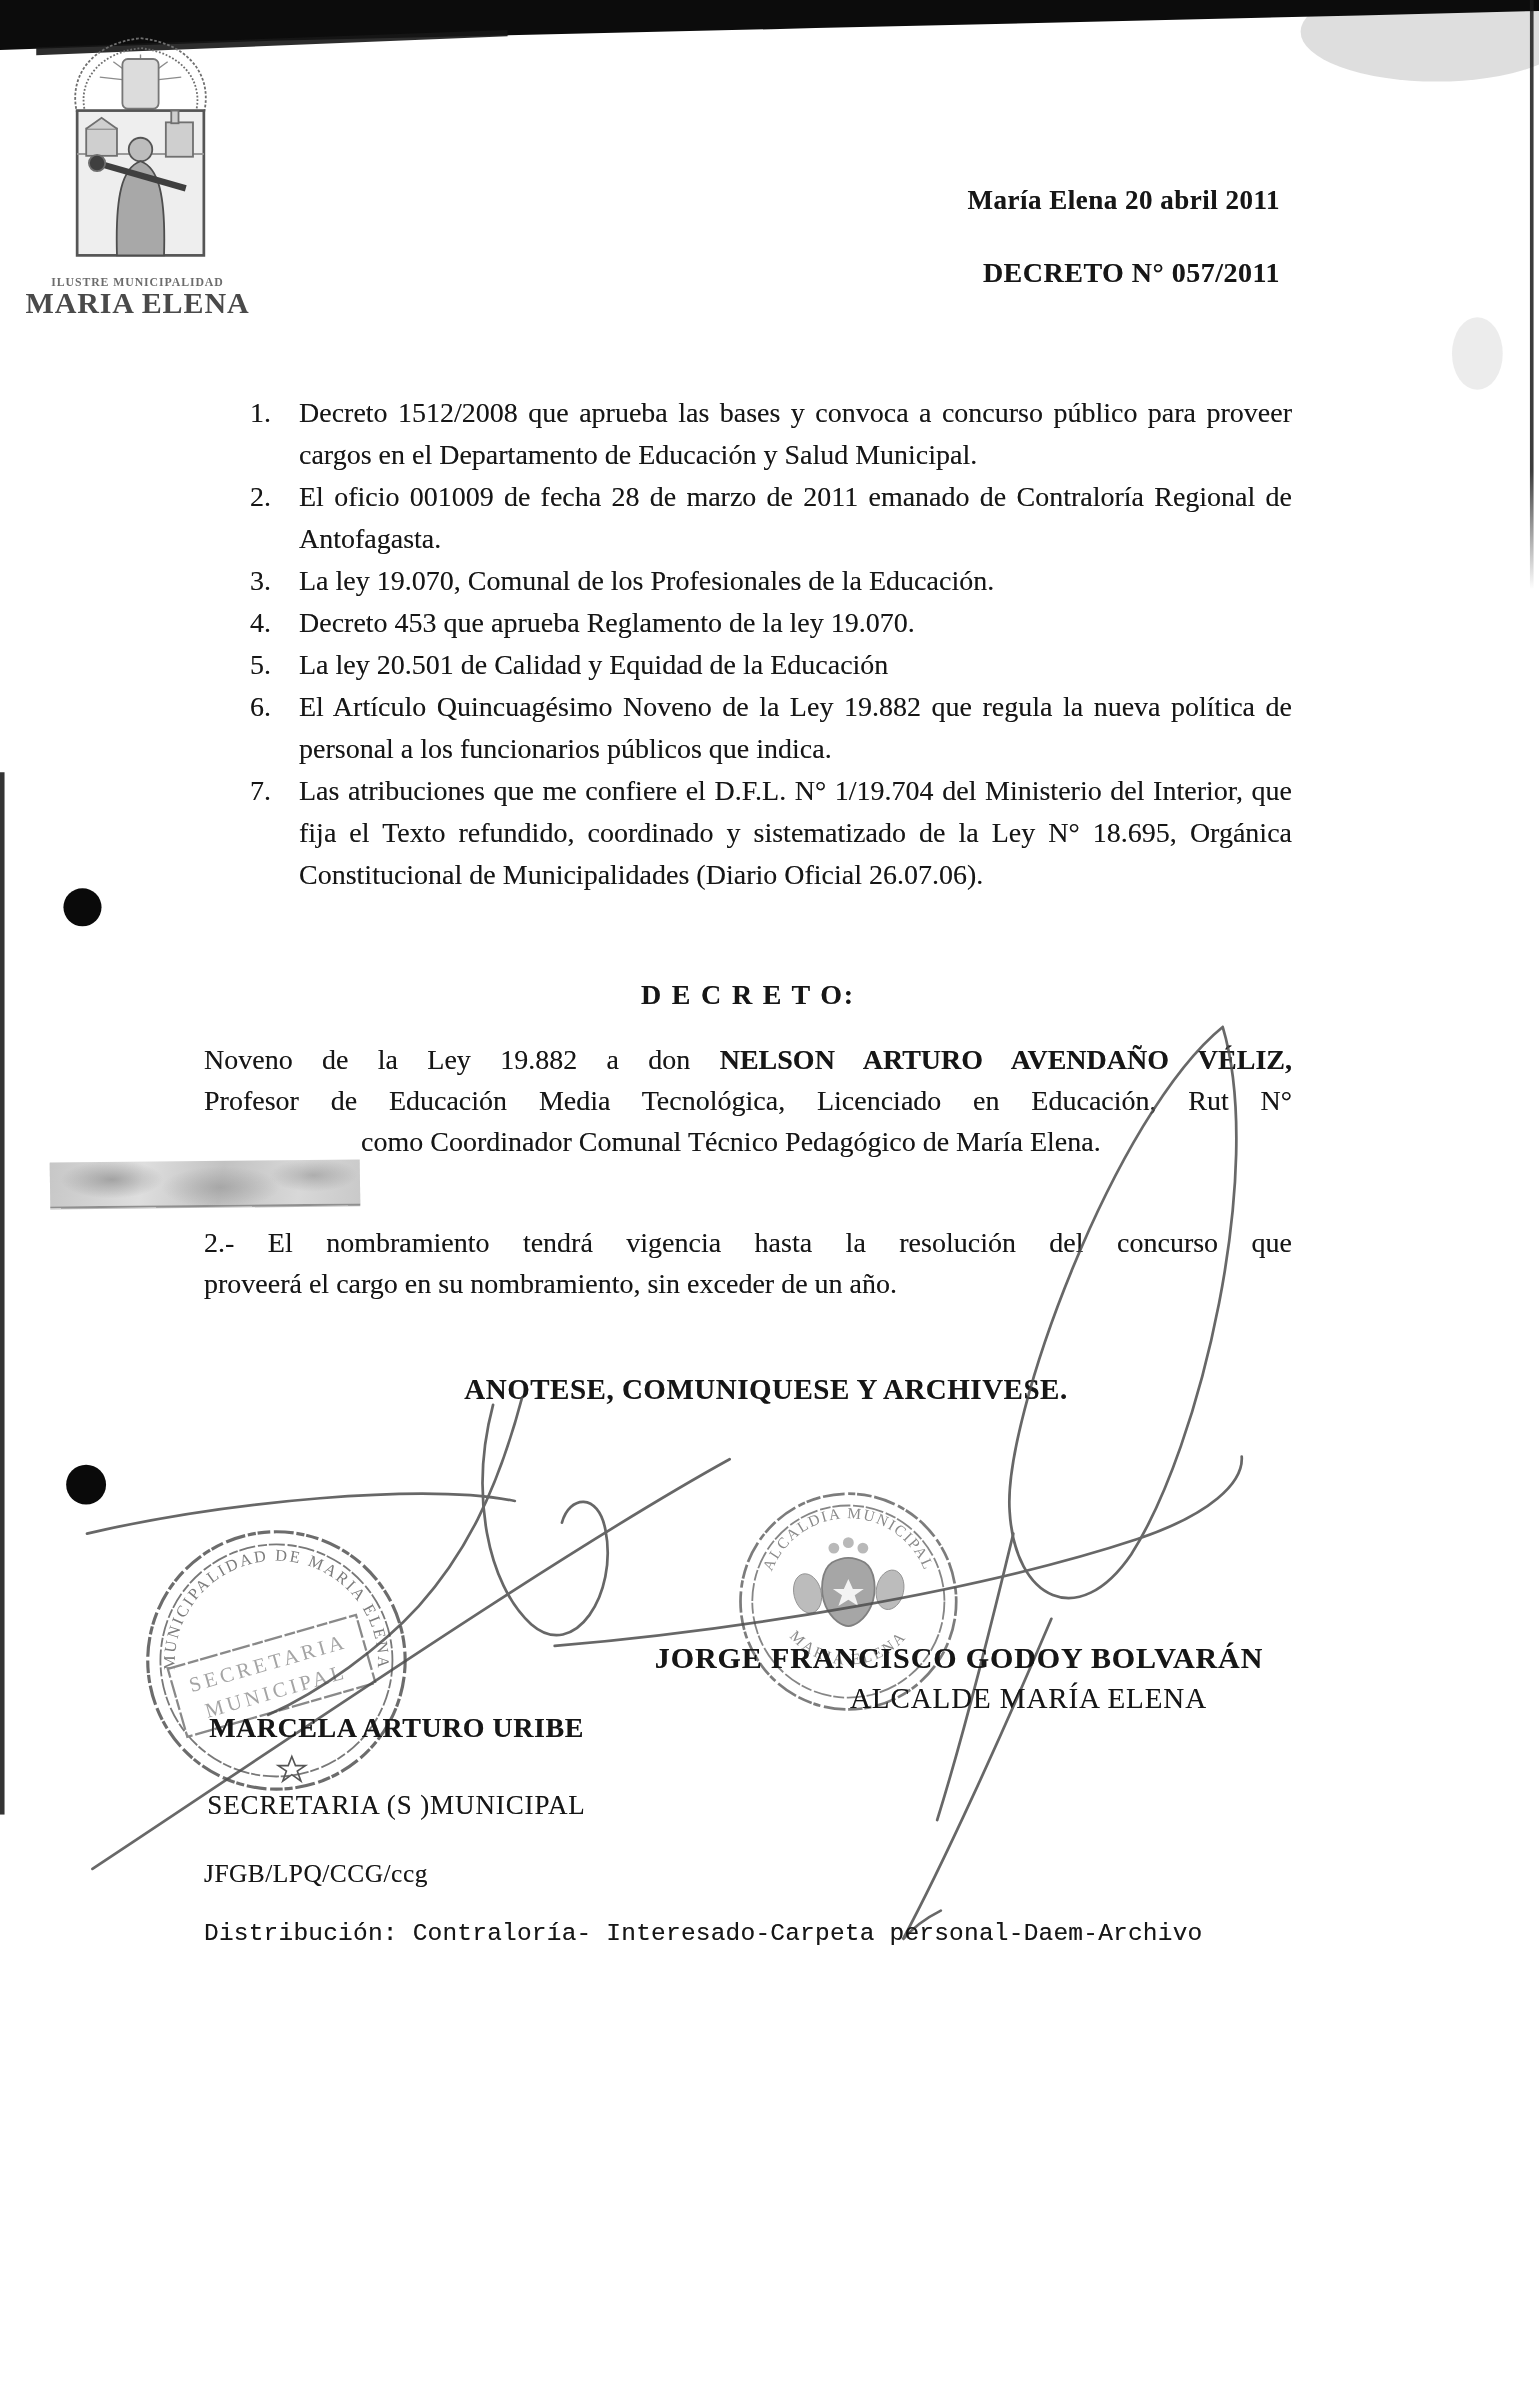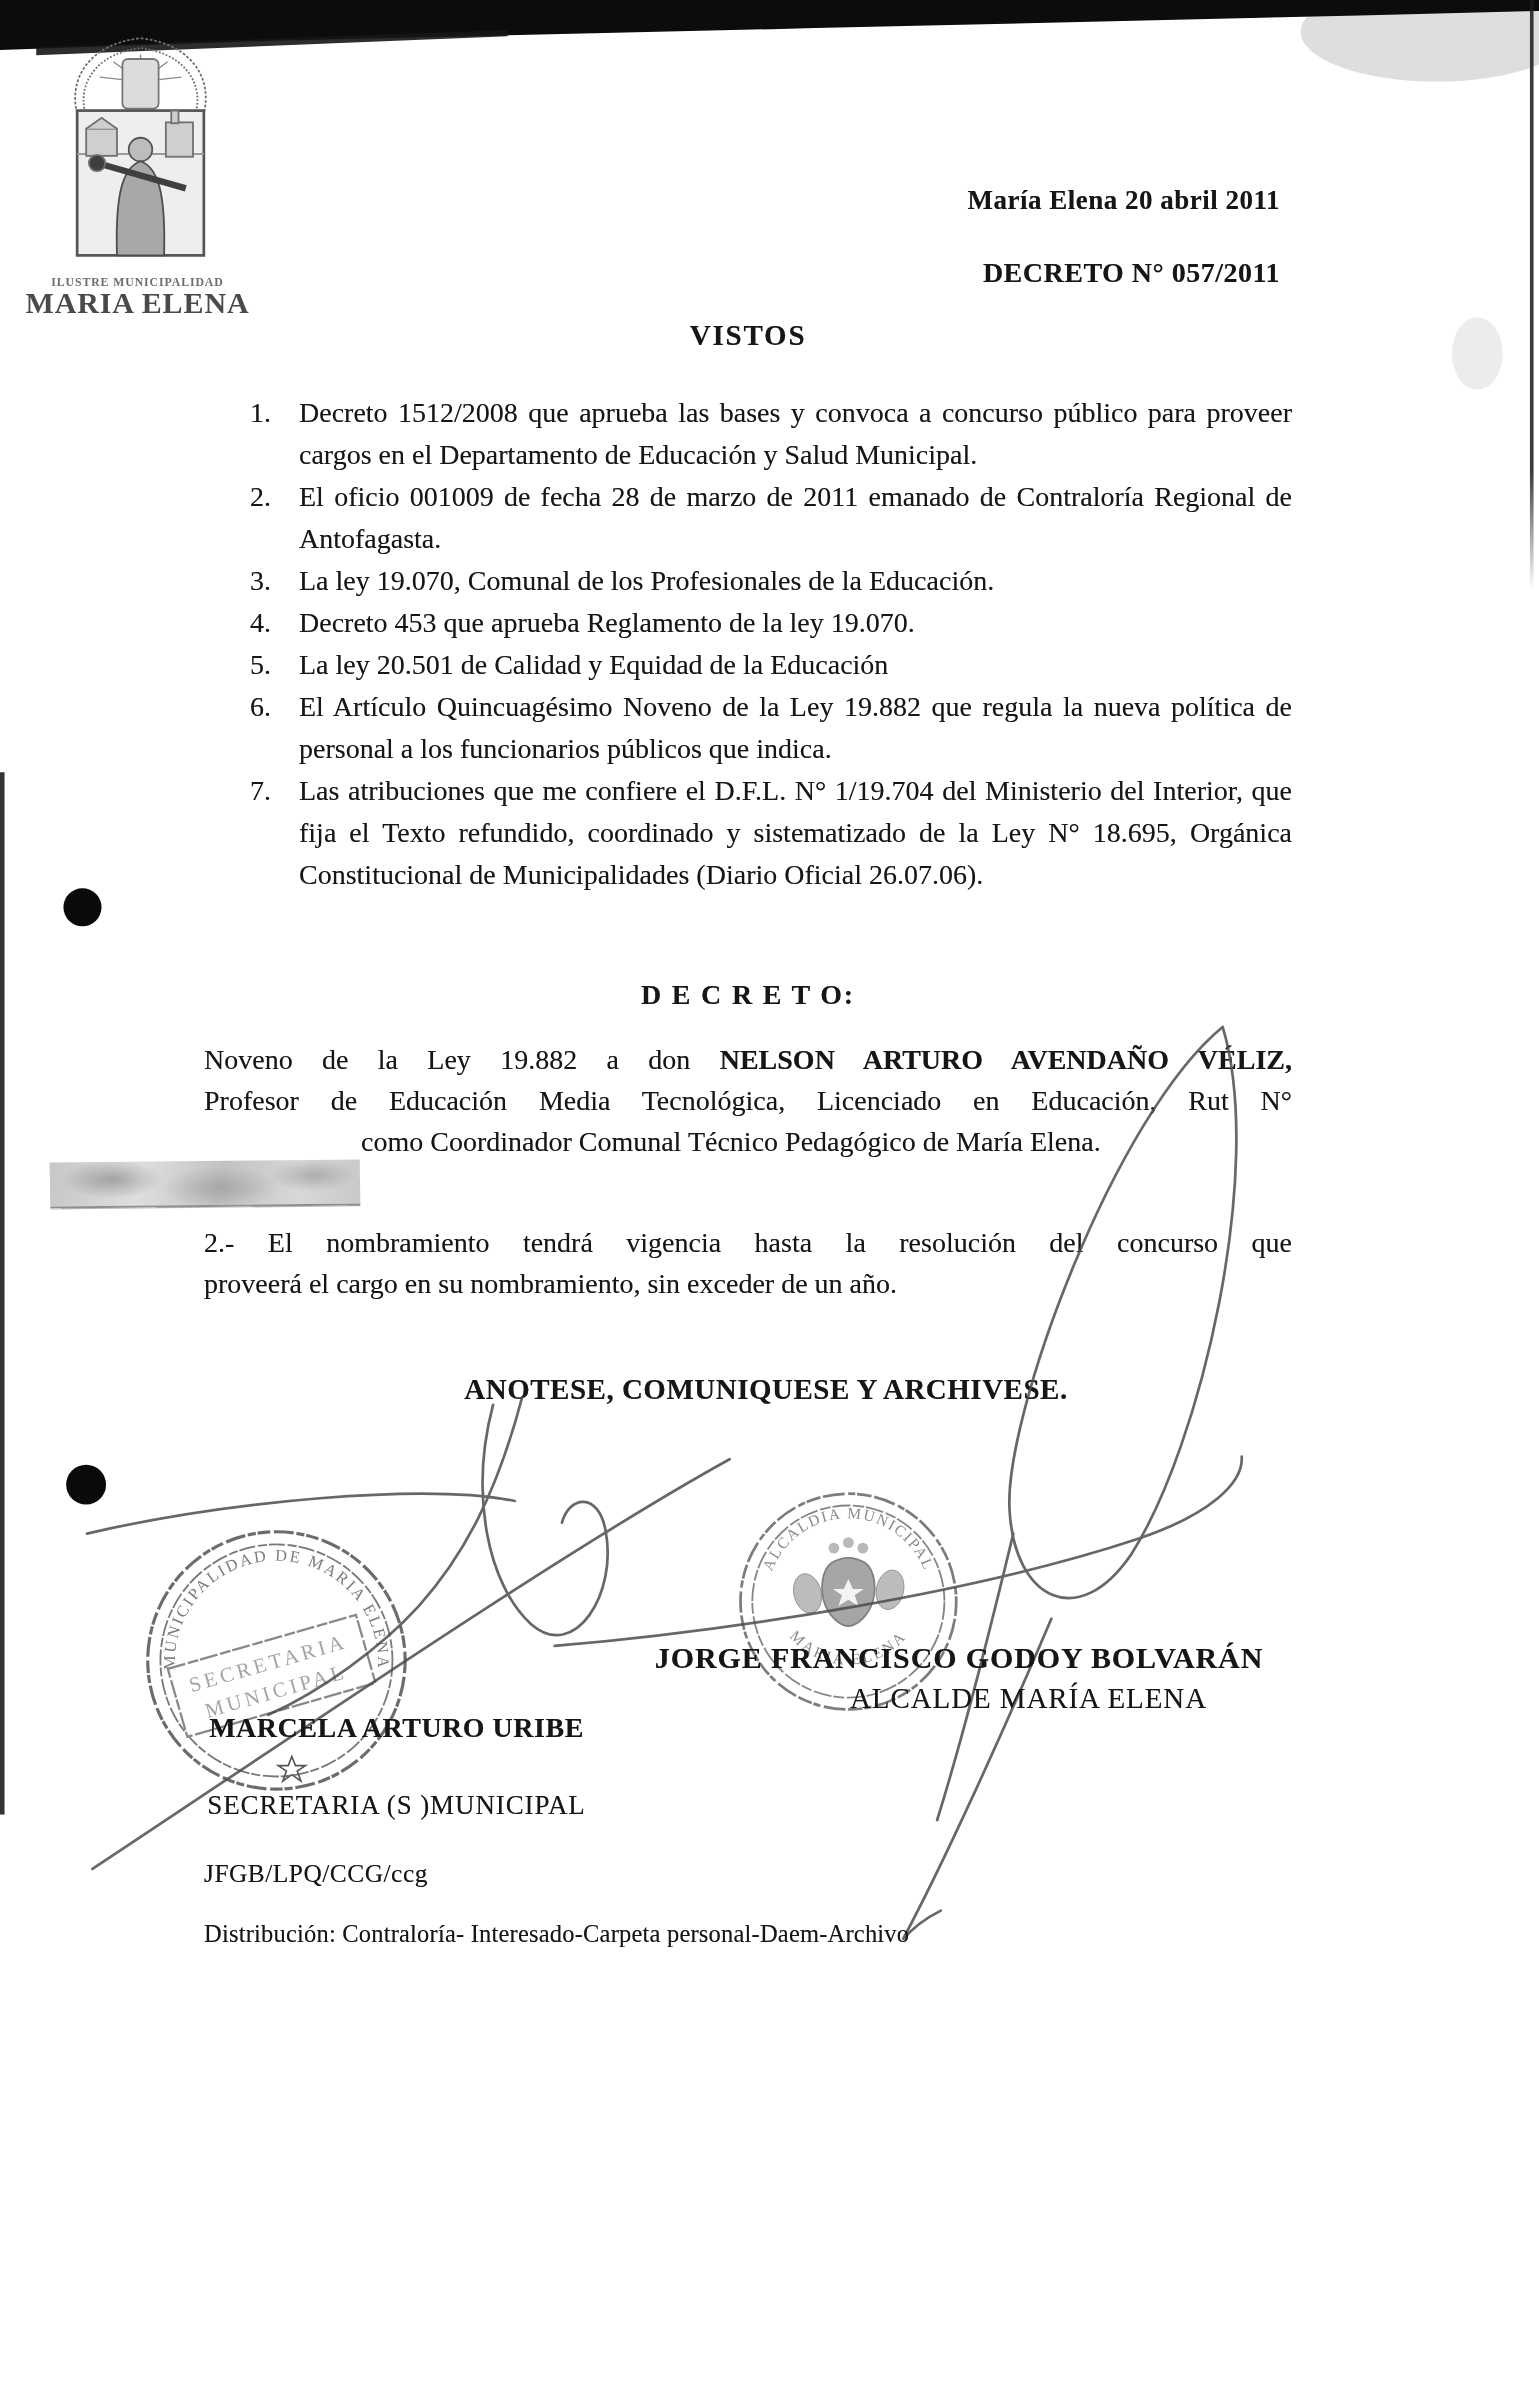--- a/index.html
+++ b/index.html
@@ -64,21 +64,21 @@
   
   .sig-name-right{left:635px;top:1641px;width:648px;text-align:center;
     font-size:30px;font-weight:700;letter-spacing:0.9px;}
   .sig-role-right{left:820px;top:1682px;width:417px;text-align:center;
     font-size:29px;letter-spacing:0.9px;}
   .sig-name-left{left:195px;top:1712px;width:403px;text-align:center;
     font-size:28px;font-weight:700;letter-spacing:0.5px;}
   .sig-role-left{left:195px;top:1790px;width:403px;text-align:center;
     font-size:27px;letter-spacing:0.9px;}
   .initials{left:204px;top:1859px;font-size:25.4px;letter-spacing:0.5px;}
-  .distribution{left:204px;top:1920px;font-size:24.5px;letter-spacing:0.2px;}
+  .distribution{left:204px;top:1920px;font-size:24.5px;letter-spacing:0.2px;font-family:Liberation Mono, monospace;}
 
   
   .layer{left:0;top:0;width:1539px;height:2401px;pointer-events:none;}
 </style>
 </head>
 <body>
 
 <div class="page">
 
   <svg class="abs layer" viewBox="0 0 1698 2649">
@@ -128,21 +128,20 @@
     </g>
   </svg>
   <div class="abs logo-cap-small">ILUSTRE MUNICIPALIDAD</div>
   <div class="abs logo-cap-big">MARIA ELENA</div>
 
   <div class="abs hdr-right ink">
     <div class="l1">María Elena 20 abril 2011</div>
     <div class="l2">DECRETO N° 057/2011</div>
   </div>
 
-  <div class="abs vistos-title ink">VISTOS</div>
 
   <div class="abs vlist ink">
     <div class="vitem">
       <span class="vnum">1.</span>
       <div class="vtext">Decreto 1512/2008 que aprueba las bases y convoca a concurso público para proveer cargos en el Departamento de Educación y Salud Municipal.</div>
     </div>
     <div class="vitem">
       <span class="vnum">2.</span>
       <div class="vtext">El oficio 001009 de fecha 28 de marzo de 2011 emanado de Contraloría Regional de Antofagasta.</div>
     </div>

